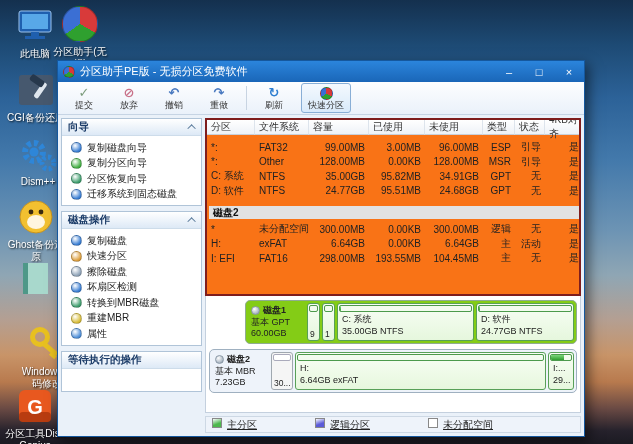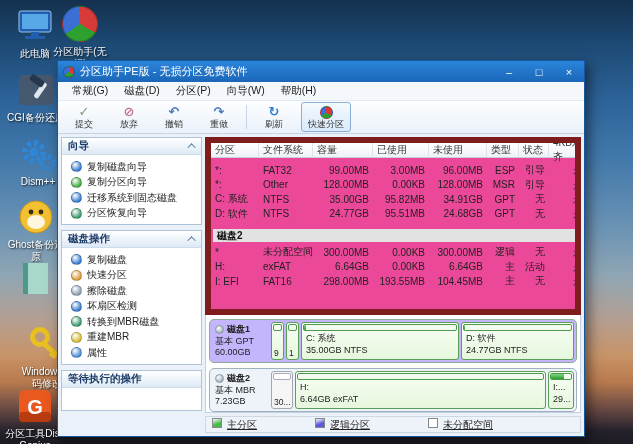--- a/index.html
+++ b/index.html
@@ -59,39 +59,39 @@
   .panel-items { padding:4px 8px 3px 2px; }
   .s-item { display:flex; align-items:center; gap:5px; height:15.5px;
     padding-left:7px; font-size:10px; color:#222; white-space:nowrap; }
   .orb { width:11px; height:11px; border-radius:50%; flex:none;
     border:1px solid rgba(0,0,0,.2); }
   .pending-body { height:22px; background:#fff; }
 
   
   .main { flex:1; display:flex; flex-direction:column; min-width:0; }
   .grid { display:grid; grid-template-columns:48px 54px 60px 56px 58px 32px 30px 38px;
-    align-content:start; background:#ec4899; border:6px solid #7f1d1d;
+    align-content:start; background:#f97316; border:2px solid #7f1d1d;
     height:178px; flex:none; overflow:hidden; font-size:10px; color:#222; }
   .th { height:15px; display:flex; align-items:center; padding:0 4px;
     background:linear-gradient(#ffffff,#eef2f7); border-bottom:1px solid #c8d0da;
     border-right:1px solid #dde4ec; color:#333; }
   .cell { height:14.5px; display:flex; align-items:center; padding:0 4px; white-space:nowrap; overflow:hidden; }
   .num { justify-content:flex-end; }
   .grp { grid-column:1/-1; height:13px; margin:3px 2px 3px 2px; display:flex;
     align-items:center; padding-left:4px; font-weight:bold; font-size:10px; color:#111; }
   .grp.sel { background:#a9a9a9; }
   .grp.uns { background:#e2e2e2; }
   .tgap { grid-column:1/-1; height:5px; }
 
   
   .diskmap { flex:1; background:#fff; border:1px solid #c4d0de; border-top:none;
     padding:4px 3px; display:flex; flex-direction:column; gap:5px; min-height:0; }
   .disk-panel { height:44px; flex:none; border:1px solid #9fb0c0; border-radius:5px;
     background:#eef3fa; display:flex; padding:2px; gap:3px; }
-  .disk-panel.selected { background:#c4b5fd; border-color:#8fac92; }
+  .disk-panel.selected { background:#84cc16; border-color:#8fac92;margin-left:36px; }
   .disk-label { width:56px; flex:none; font-size:9px; color:#222; line-height:1.3; padding:2px 0 0 3px; }
   .disk-label .nm { display:flex; align-items:center; gap:3px; font-weight:bold; }
   .disk-ico { width:9px; height:9px; border-radius:50%; flex:none;
     background:radial-gradient(circle at 35% 30%,#fff,#aab6c2 70%,#7c8a98); border:1px solid #8a98a6; }
   .disk-blocks { flex:1; display:flex; gap:2px; min-width:0; }
   .blk { border:1px solid #58a058; border-radius:3px;
     background:linear-gradient(#f8fef5,#e6f7dd); display:flex; flex-direction:column;
     padding:1px; overflow:hidden; }
   .strip { height:7px; flex:none; border:1px solid #4c9a4c; border-radius:2px;
     background:#f2fbee; overflow:hidden; }
@@ -197,27 +197,20 @@
     <div class="titlebar">
       <span class="pie tiny"></span>
       <span class="t">分区助手PE版 - 无损分区免费软件</span>
       <div class="win-controls">
         <span class="win-btn">–</span>
         <span class="win-btn">□</span>
         <span class="win-btn">×</span>
       </div>
     </div>
 
-    <div class="menubar" id="menubar">
-        <span class="menu-item">常规(G)</span>
-        <span class="menu-item">磁盘(D)</span>
-        <span class="menu-item">分区(P)</span>
-        <span class="menu-item">向导(W)</span>
-        <span class="menu-item">帮助(H)</span>
-      </div>
     <div class="toolbar" id="toolbar">
         <div class="tb-btn">
           <div class="g" style="color: rgb(124, 156, 124);">✓</div>
           <div>提交</div>
         </div>
         <div class="tb-btn">
           <div class="g" style="color: rgb(200, 112, 136);">⊘</div>
           <div>放弃</div>
         </div>
         <div class="tb-btn">
@@ -251,26 +244,26 @@
             <div class="panel-items">
               <div class="s-item">
                 <span class="orb" style="background: radial-gradient(circle at 35% 30%, rgba(255, 255, 255, 0.95), rgb(59, 127, 212) 70%);"></span>
                 <span>复制磁盘向导</span>
               </div>
               <div class="s-item">
                 <span class="orb" style="background: radial-gradient(circle at 35% 30%, rgba(255, 255, 255, 0.95), rgb(69, 176, 69) 70%);"></span>
                 <span>复制分区向导</span>
               </div>
               <div class="s-item">
+                <span class="orb" style="background: radial-gradient(circle at 35% 30%, rgba(255, 255, 255, 0.95), rgb(63, 158, 110) 70%);"></span>
+                <span>分区恢复向导</span>
+              </div>
+              <div class="s-item">
                 <span class="orb" style="background: radial-gradient(circle at 35% 30%, rgba(255, 255, 255, 0.95), rgb(59, 127, 212) 70%);"></span>
                 <span>迁移系统到固态磁盘</span>
-              </div>
-              <div class="s-item">
-                <span class="orb" style="background: radial-gradient(circle at 35% 30%, rgba(255, 255, 255, 0.95), rgb(63, 158, 110) 70%);"></span>
-                <span>分区恢复向导</span>
               </div>
             </div>
           </div>
           <div class="panel">
             <div class="panel-h">
               <span>磁盘操作</span>
               <span class="chev"></span>
             </div>
             <div class="panel-items">
               <div class="s-item">

